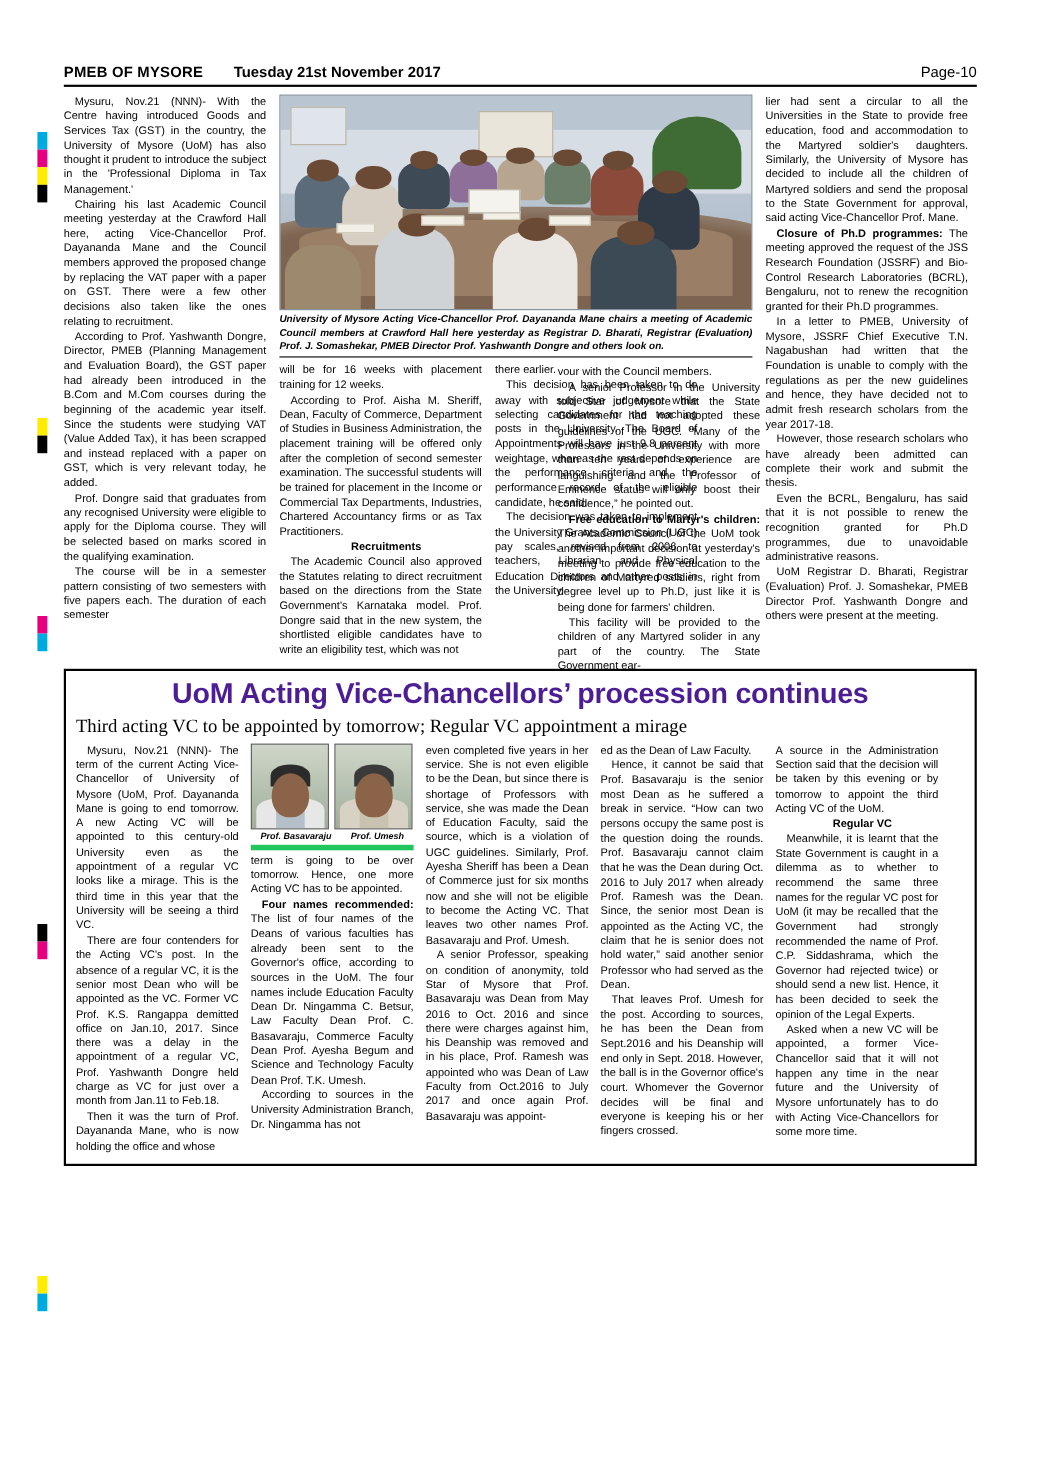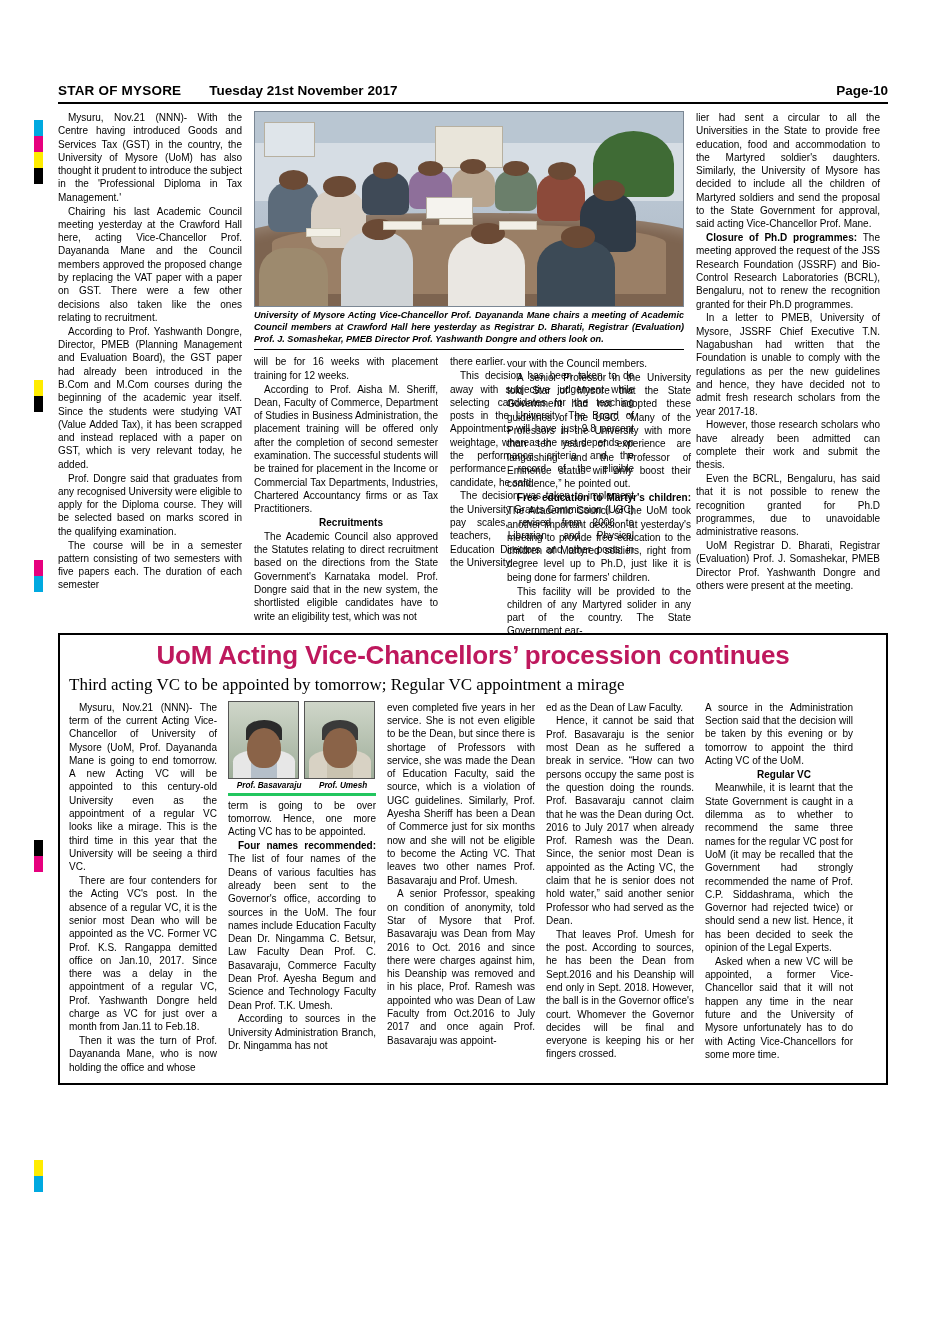--- a/index.html
+++ b/index.html
@@ -26,21 +26,21 @@
   }
 
   
   .masthead {
     display: flex; align-items: flex-end; justify-content: space-between;
     border-bottom: 2.5px solid #000;
     padding-bottom: 4px;
   }
   .mast-left { font-weight: bold; font-size: 13.5px; letter-spacing: .2px; }
   .mast-date { font-weight: bold; font-size: 13.5px; margin-left: 28px; }
-  .mast-right { font-weight: bold; font-size: 13.5px; margin-top: 25px; }
+  .mast-right { font-weight: normal; font-size: 13.5px; }
   .mast-group { display: flex; align-items: flex-end; }
 
   
   .headline {
     text-align: center;
     font-weight: bold;
     font-size: 35px;
     line-height: 1.14;
     letter-spacing: -0.3px;
     margin: 9px 0 6px 0;
@@ -111,21 +111,21 @@
 
   .photo-under { display:flex; gap:12px; margin-top:5px; }
 
   
   .bottom-article {
     margin-top: 10px;
     border: 2.5px solid #000;
     padding: 7px 9px 9px 9px;
   }
   .b-head {
-    color: #be185d;
+    color: #4c1d95;
     font-weight: bold;
     font-size: 26px;
     text-align: center;
     line-height: 1.05;
     letter-spacing: -0.2px;
   }
   .b-sub {
     text-align: left;
     font-family: "Liberation Serif", serif;
     font-size: 17px;
@@ -145,21 +145,21 @@
   .portrait .face { position:absolute; left:50%; top:34%; transform:translateX(-50%);
     width:34px; height:40px; background:#8a6348; border-radius:50% 50% 45% 45%; }
   .portrait .hair { position:absolute; left:50%; top:24%; transform:translateX(-50%);
     width:36px; height:20px; background:#2b2b2b; border-radius:50% 50% 0 0; }
   .portrait .body { position:absolute; left:50%; bottom:0; transform:translateX(-50%);
     width:62px; height:28px; background:#e7e7e7; border-radius:40% 40% 0 0; }
   .portrait .shirt { position:absolute; left:50%; bottom:0; transform:translateX(-50%);
     width:26px; height:24px; background:#b5bfc9; }
   .pcap {
     font-size: 8.2px; font-weight: bold; font-style: italic;
-    text-align: center; border-bottom: 3px solid #22c55e;
+    text-align: center; border-bottom: 5px solid #22c55e;
     padding: 2px 0 3px; margin-bottom: 3px;
     display: flex; justify-content: space-around;
   }
 </style>
 </head>
 <body>
 
 <div class="reg-bars">
   <div class="reg-bar" style="background:#00a9e0"></div>
   <div class="reg-bar" style="background:#e6007e"></div>
@@ -180,21 +180,21 @@
 </div>
 <div class="reg-bars" style="top:1160px">
   <div class="reg-bar" style="background:#ffec00"></div>
   <div class="reg-bar" style="background:#00a9e0"></div>
 </div>
 
 <div class="page">
 
   <div class="masthead">
     <div class="mast-group">
-      <div class="mast-left">STAR OF MYSORE</div>
+      <div class="mast-left">PMEB OF MYSORE</div>
       <div class="mast-date">Tuesday 21st November 2017</div>
     </div>
     <div class="mast-right">Page-10</div>
   </div>
 
 
   <div class="top-article">
     <div class="cols3">
 
       <div class="col body-text">

